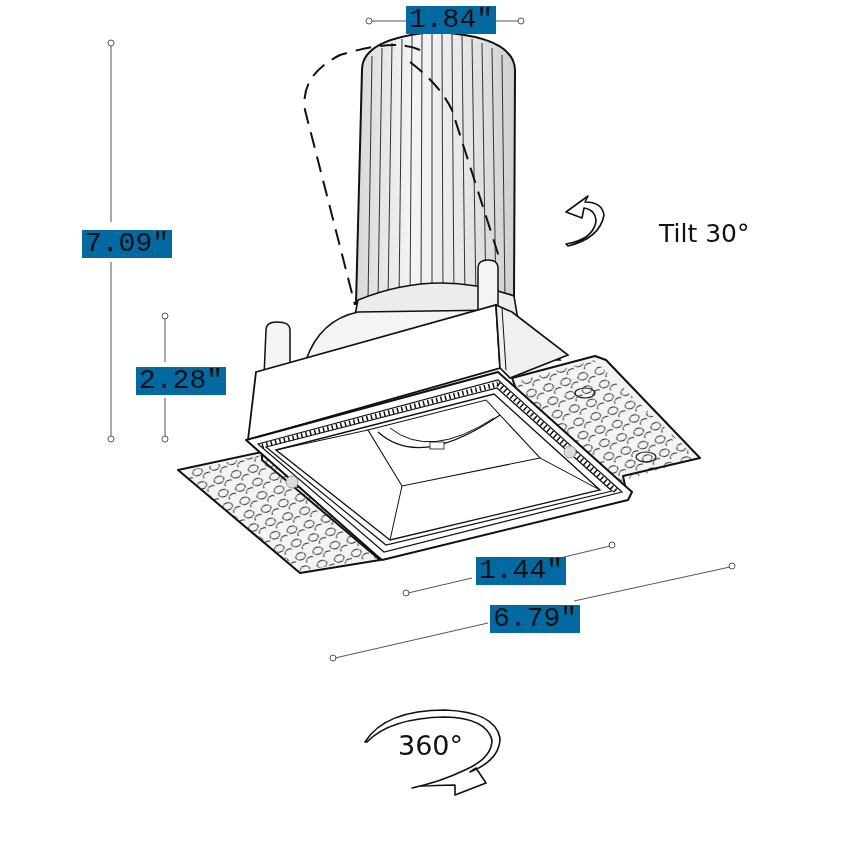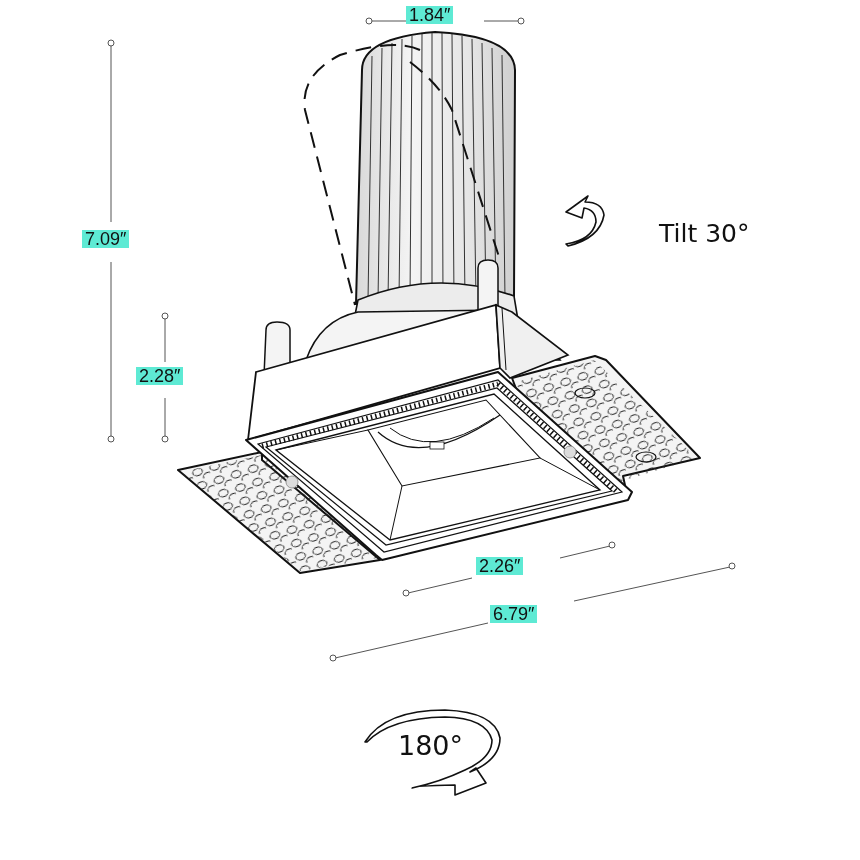--- a/index.html
+++ b/index.html
@@ -1,18 +1,18 @@
 <!DOCTYPE html>
 <html><head>
 <meta charset="utf-8">
 <style>
   html, body { margin: 0; padding: 0; background: #ffffff; }
   body { width: 860px; height: 860px; position: relative; overflow: hidden; font-family: "DejaVu Sans", sans-serif; }
   #canvas { position: absolute; left: 0; top: 0; width: 860px; height: 860px; }
-  .dim-label { position: absolute; font-family: Liberation Sans, sans-serif; font-size: 18px; color: #111; background: #5eead4; padding: 0 3px; line-height: 1; white-space: nowrap; }
+  .dim-label { position: absolute; font-family: Liberation Mono, monospace; font-size: 28px; color: #111; background: #0369a1; padding: 0 3px; line-height: 1; white-space: nowrap; }
   .callout-label { position: absolute; font-family: "DejaVu Sans", sans-serif; font-size: 25px; color: #111; line-height: 1; white-space: nowrap; margin-left: 45px; }
   .rot-label { position: absolute; font-family: "DejaVu Sans", sans-serif; font-size: 27px; color: #111; line-height: 1; }
 </style>
 </head>
 <body>
 
 <svg id="canvas" viewBox="0 0 860 860" xmlns="http://www.w3.org/2000/svg">
   <defs>
     <linearGradient id="cylGrad" x1="0" x2="1" y1="0" y2="0">
       <stop offset="0" stop-color="#d9d9d9"></stop>
@@ -129,17 +129,17 @@
   </g>
 
   <g fill="#fff" stroke="#111" stroke-width="1.6" stroke-linejoin="round">
     <path d="M365 742 Q385 710 445 710 Q495 712 500 738 Q500 760 470 772 L476 768 L486 783 L455 795 L455 785 Q412 786 412 788 Q440 782 465 770 Q492 758 492 740 Q486 718 445 717 Q390 718 367 742 Z"></path>
   </g>
 </svg>
 
 <span class="dim-label" style="left:406px; top:6px;">1.84″</span>
 <span class="dim-label" style="left:82px; top:230px;">7.09″</span>
 <span class="dim-label" style="left:136px; top:367px;">2.28″</span>
-<span class="dim-label" style="left:476px; top:557px;">2.26″</span>
+<span class="dim-label" style="left:476px; top:557px;">1.44″</span>
 <span class="dim-label" style="left:490px; top:605px;">6.79″</span>
 
 <span class="callout-label" style="left:614px; top:221px;">Tilt 30°</span>
-<span class="rot-label" style="left:398px; top:732px;">180°</span>
+<span class="rot-label" style="left:398px; top:732px;">360°</span>
 
 </body></html>

